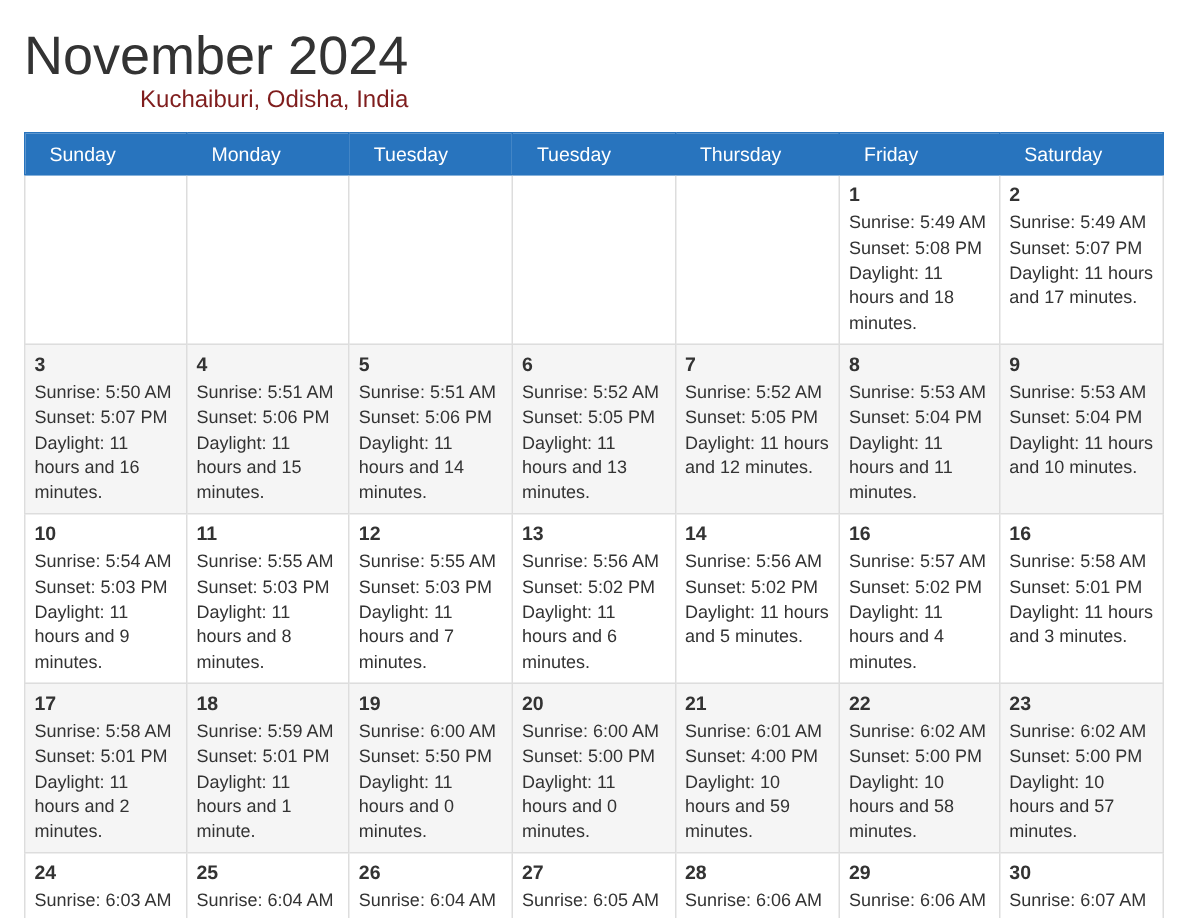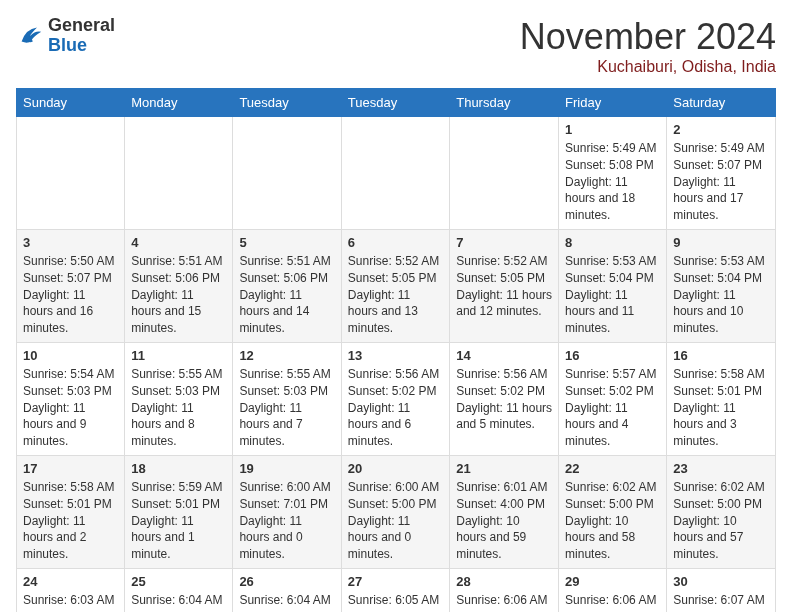--- a/index.html
+++ b/index.html
@@ -47,21 +47,21 @@
     table {
       width: 100%;
       border-collapse: collapse;
       font-size: 11px;
     }
     thead tr {
       background-color: #2874be;
       color: #fff;
     }
     thead th {
-      padding: 6px 6px;
+      padding: 6px 16px;
       text-align: left;
       font-weight: normal;
       font-size: 13px;
       border: 1px solid #2874be;
     }
     tbody tr {
       background: #fff;
     }
     tbody tr:nth-child(even) {
       background: #f5f5f5;
@@ -86,32 +86,20 @@
       line-height: 1.4;
     }
     .empty-cell {
       background: #fff;
     }
   </style>
 </head>
 <body>
 
 <div class="header">
-  <div class="logo">
-    <svg class="logo-bird" viewBox="0 0 40 40" xmlns="http://www.w3.org/2000/svg">
-      <path d="M8 28 Q14 10 30 8 Q22 16 20 20 Q28 12 36 14 Q26 20 22 26 Q18 32 8 28Z" fill="#1a6bb5"></path>
-      <path d="M20 20 Q22 22 24 28 Q20 30 18 28 Z" fill="#1a6bb5"></path>
-    </svg>
-    <div>
-      <div class="logo-text">
-        <span class="logo-general">General</span><br>
-        <span class="logo-blue">Blue</span>
-      </div>
-    </div>
-  </div>
   <div class="title-block">
     <div class="month-title">November 2024</div>
     <div class="location">Kuchaiburi, Odisha, India</div>
   </div>
 </div>
 
 <table>
   <thead>
     <tr>
     <th>Sunday</th>
@@ -240,21 +228,21 @@
         </td>
         <td>
           <div class="day-num">18</div>
           <div class="day-info">Sunrise: 5:59 AM
 Sunset: 5:01 PM
 Daylight: 11 hours and 1 minute.</div>
         </td>
         <td>
           <div class="day-num">19</div>
           <div class="day-info">Sunrise: 6:00 AM
-Sunset: 7:01 PM
+Sunset: 5:50 PM
 Daylight: 11 hours and 0 minutes.</div>
         </td>
         <td>
           <div class="day-num">20</div>
           <div class="day-info">Sunrise: 6:00 AM
 Sunset: 5:00 PM
 Daylight: 11 hours and 0 minutes.</div>
         </td>
         <td>
           <div class="day-num">21</div>

